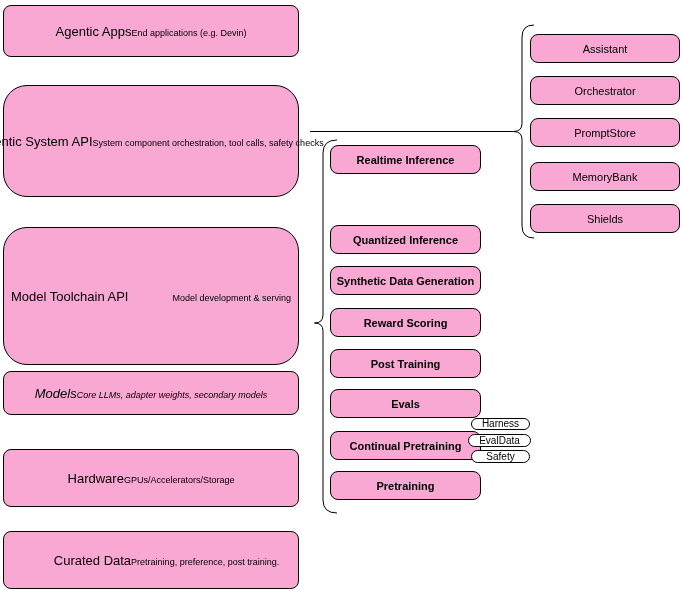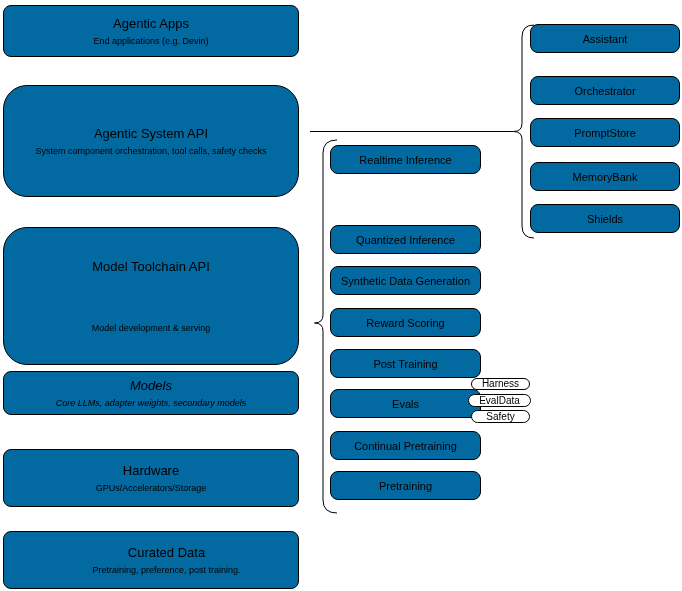--- a/index.html
+++ b/index.html
@@ -13,23 +13,23 @@
     position: relative;
     width: 682px;
     height: 591px;
     background: #ffffff;
     overflow: hidden;
   }
   .node {
     position: absolute;
     box-sizing: border-box;
     border: 1px solid #000000;
-    background: #0369a1;
+    background: #f9a8d4;
     display: flex;
-    flex-direction: column;
+    flex-direction: row;
     align-items: center;
     justify-content: center;
     text-align: center;
   }
   .stack-node {
     left: 3px;
     width: 296px;
     border-radius: 8px;
   }
   .stack-node.big {
@@ -46,20 +46,21 @@
     margin-top: 5px;
     white-space: nowrap;
   }
   .mid-node {
     left: 330px;
     width: 151px;
     height: 29px;
     border-radius: 8px;
     font-size: 11px;
     white-space: nowrap;
+    font-weight: bold;
   }
   .right-node {
     left: 530px;
     width: 150px;
     height: 29px;
     border-radius: 8px;
     font-size: 11px;
     white-space: nowrap;
   }
   .pill {
@@ -68,20 +69,21 @@
     border: 1px solid #000000;
     background: #ffffff;
     border-radius: 7px;
     display: flex;
     align-items: center;
     justify-content: center;
     font-size: 10px;
     line-height: 10px;
     white-space: nowrap;
     z-index: 3;
+    margin-top: 40px;
   }
   #connector-layer {
     position: absolute;
     left: 0;
     top: 0;
     width: 682px;
     height: 591px;
     pointer-events: none;
     z-index: 1;
   }
@@ -164,21 +166,21 @@
   <div class="pill" style="left:471px;top:378px;width:59px;height:12px;">
     <span>Harness</span>
   </div>
   <div class="pill" style="left:468px;top:394px;width:63px;height:13px;">
     <span>EvalData</span>
   </div>
   <div class="pill" style="left:471px;top:410px;width:59px;height:13px;">
     <span>Safety</span>
   </div>
 
-  <div class="node right-node" style="top:24px;text-align:right;">
+  <div class="node right-node" style="top:34px;text-align:right;">
     <span>Assistant</span>
   </div>
   <div class="node right-node" style="top:76px;">
     <span>Orchestrator</span>
   </div>
   <div class="node right-node" style="top:118px;">
     <span>PromptStore</span>
   </div>
   <div class="node right-node" style="top:162px;">
     <span>MemoryBank</span>

